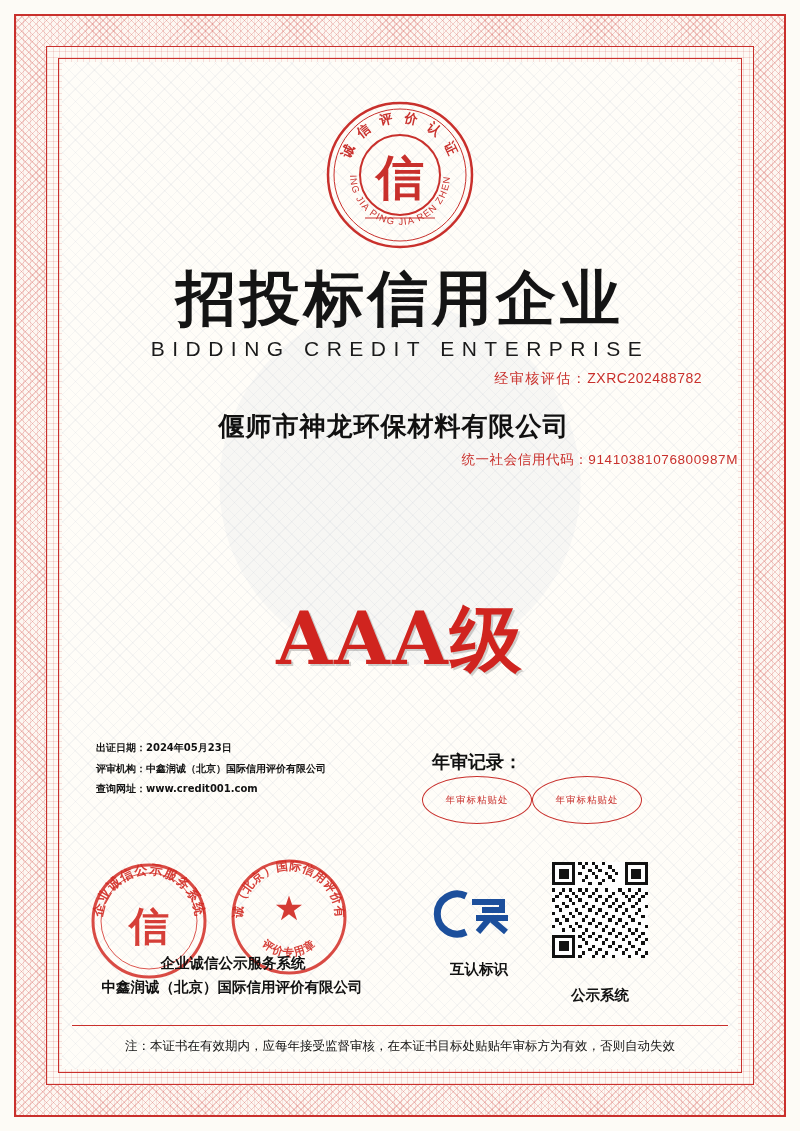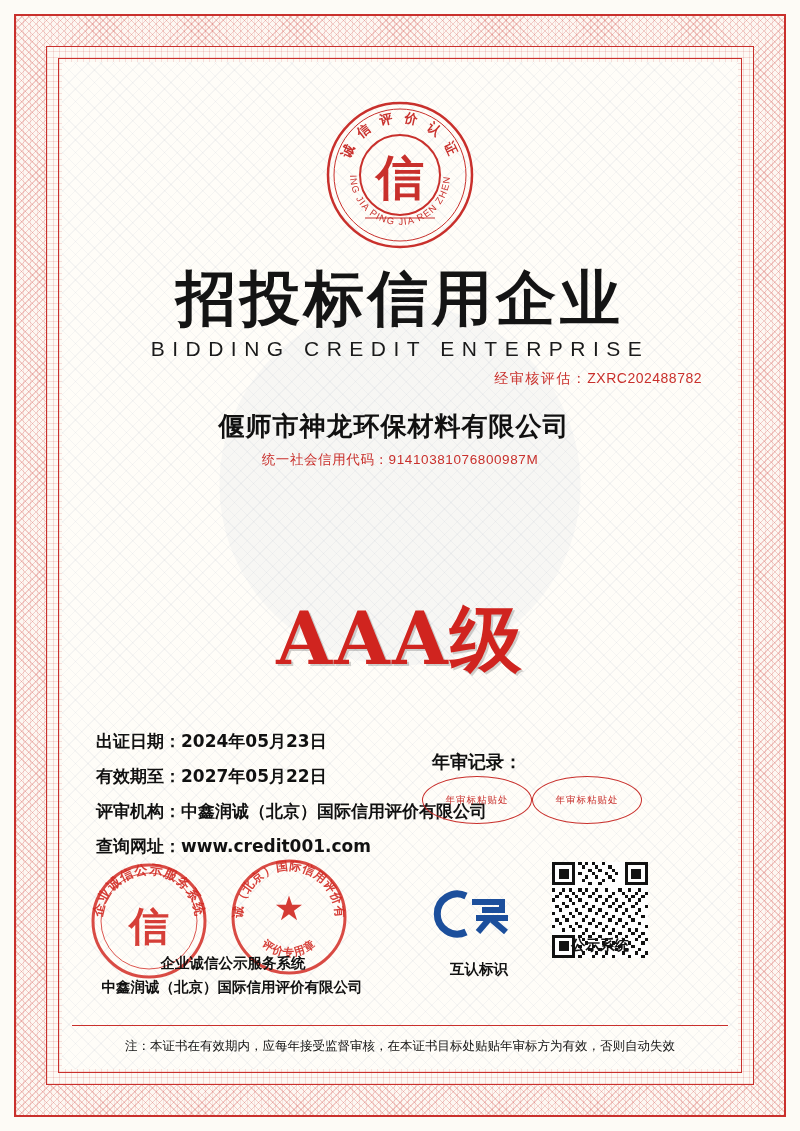--- a/index.html
+++ b/index.html
@@ -126,21 +126,21 @@
     font-family: "DejaVu Sans", "Liberation Sans", sans-serif;
     font-weight: bold;
     font-size: 26px;
     letter-spacing: 1px;
     color: #111;
   }
   .uscc {
     position: absolute;
     left: 0; right: 0;
     top: 389px;
-    text-align: center;
+    text-align: right;
     font-size: 13.5px;
     color: #c9302c;
     letter-spacing: 0.6px;
     font-family: "Liberation Sans", sans-serif;
   }
 
   .body-text {
     position: absolute;
     left: 52px;
     right: 52px;
@@ -164,22 +164,22 @@
     font-size: 72px;
     color: #d0241f;
     letter-spacing: 2px;
     text-shadow: 2px 2px 0 rgba(0,0,0,0.18);
   }
 
   
   .info {
     position: absolute;
     left: 34px;
-    top: 662px;
-    font-size: 17px;
+    top: 676px;
+    font-size: 10px;
     line-height: 2.05;
     color: #111;
     font-family: "DejaVu Sans", "Liberation Sans", sans-serif;
     font-weight: bold;
   }
   .info .row { white-space: nowrap; }
   .info .val { font-weight: bold; }
 
   .annual {
     position: absolute;
@@ -246,21 +246,21 @@
   .qr {
     position: absolute;
     left: 490px;
     top: 800px;
     width: 96px;
     height: 96px;
   }
   .cap-4 {
     left: 482px;
     width: 112px;
-    top: 874px;
+    top: 924px;
   }
 
   .note {
     position: absolute;
     left: 10px;
     right: 10px;
     bottom: 14px;
     text-align: center;
     font-size: 12.5px;
     color: #111;
@@ -315,23 +315,20 @@
     <div class="uscc">
       <span>统一社会信用代码：</span><span>91410381076800987M</span>
     </div>
 
 
     <div class="grade">AAA级</div>
 
     <div class="info">
       <div class="row">
         <span>出证日期：</span><span class="val">2024年05月23日</span>
-      </div>
-      <div class="row">
-        <span>有效期至：</span><span class="val">2027年05月22日</span>
       </div>
       <div class="row">
         <span>评审机构：</span><span class="val">中鑫润诚（北京）国际信用评价有限公司</span>
       </div>
       <div class="row">
         <span>查询网址：</span><span class="val">www.credit001.com</span>
       </div>
     </div>
 
     <div class="annual">年审记录：</div>

